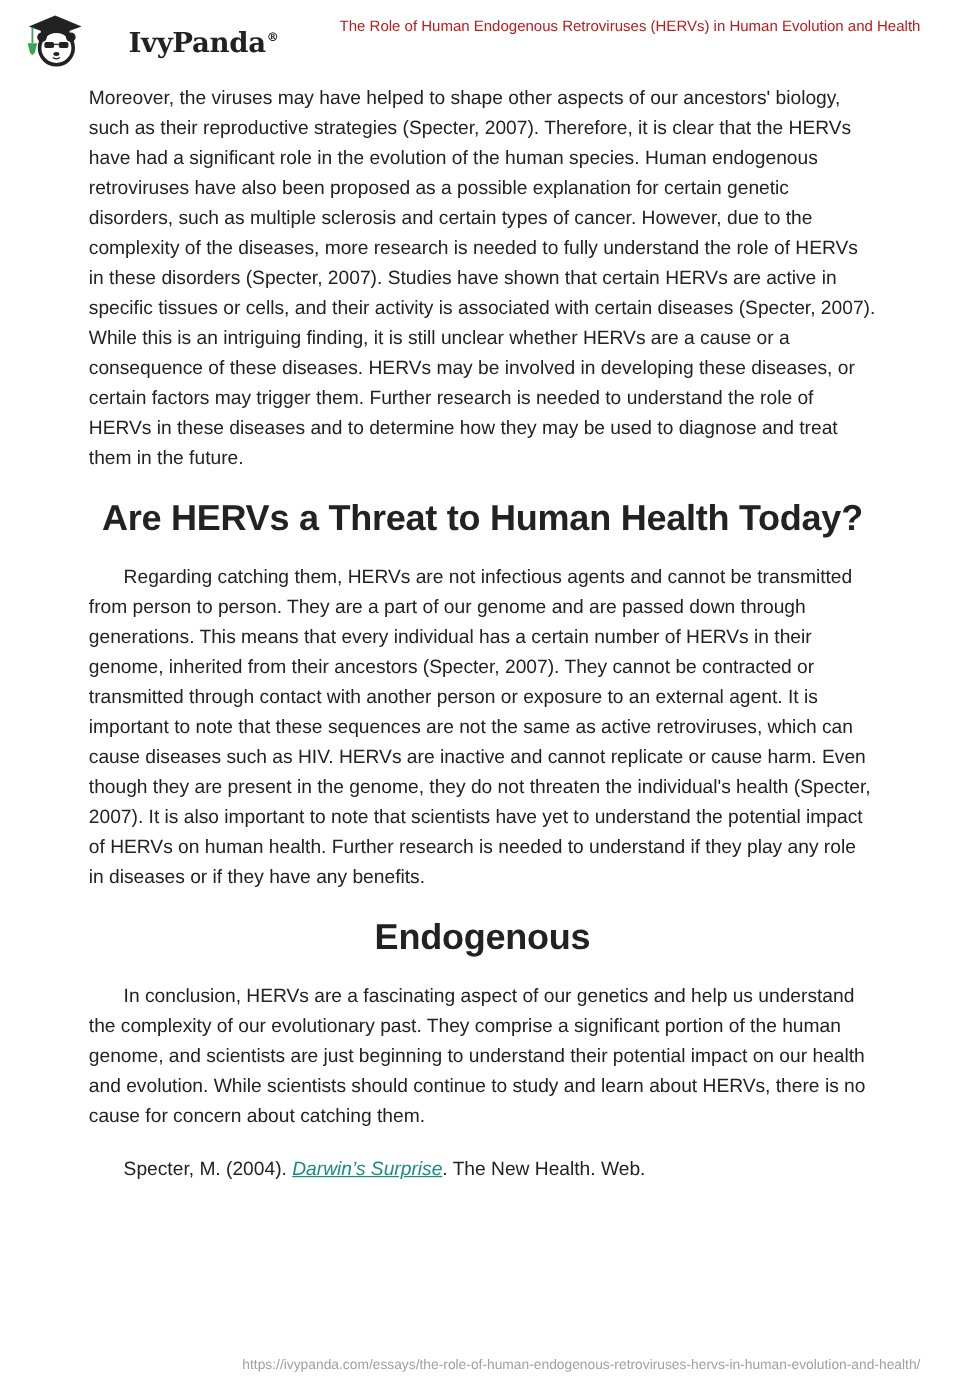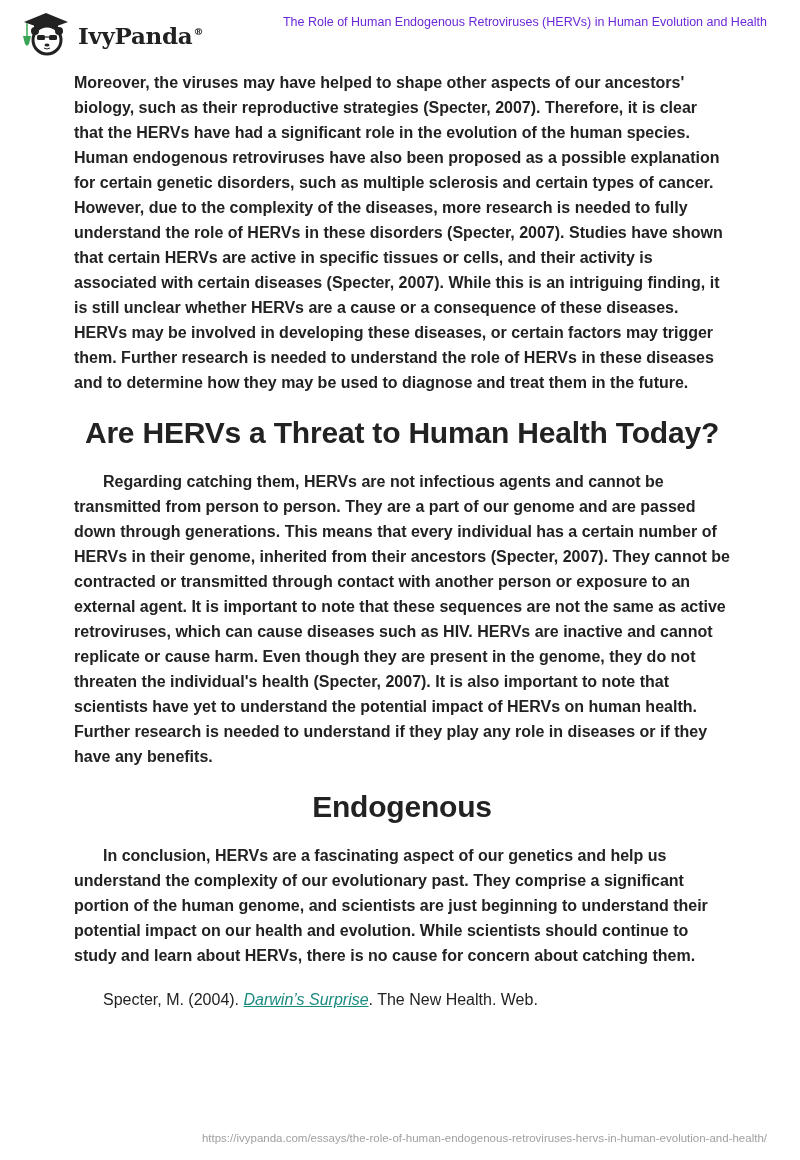--- a/index.html
+++ b/index.html
@@ -1,34 +1,34 @@
 <!DOCTYPE html>
 <html><head>
 <meta charset="utf-8">
 <style>
   html, body { margin: 0; padding: 0; }
   body {
     width: 800px; height: 1160px; background: #ffffff; position: relative; overflow: hidden;
     font-family: "Liberation Sans", sans-serif; color: #222222;
   }
   .header { position: absolute; left: 0; top: 0; width: 800px; height: 62px; }
-  .logo { position: absolute; left: 18px; top: 10px; display: flex; align-items: center; }
+  .logo { position: absolute; left: 18px; top: 10px; display: flex; align-items: center; gap: 29px; }
   .logo svg { width: 56px; height: 46px; }
   .logo-text {
     font-family: "DejaVu Serif", serif; font-weight: bold; font-size: 23px; color: #222;
     margin-left: 4px; margin-top: 4px; letter-spacing: -0.3px;
   }
   .logo-reg { font-size: 10px; vertical-align: super; margin-left: 1px; }
   .doc-title {
-    position: absolute; right: 33px; top: 15px; font-size: 12.5px; color: #6d28d9;
+    position: absolute; right: 33px; top: 15px; font-size: 12.5px; color: #b91c1c;
     white-space: nowrap;
   }
   .content { position: absolute; left: 74px; top: 70px; width: 656px; }
   p.body {
-    margin: 0; font-size: 16px; line-height: 25px; color: #222; font-weight: bold;
+    margin: 0; font-size: 16px; line-height: 25px; color: #222;
   }
   p.indent { text-indent: 29px; }
   h2 {
     margin: 0; font-size: 30px; font-weight: bold; color: #222; letter-spacing: -0.2px; text-align: center;
   }
   .ref { margin: 0; font-size: 16px; line-height: 25px; padding-left: 29px; }
   .ref a { color: #1a8b80; font-style: italic; text-decoration: underline; text-align: right; }
   .footer-url {
     position: absolute; right: 33px; top: 1132px; font-size: 11.5px; color: #a0a0a0; white-space: nowrap;
   }

